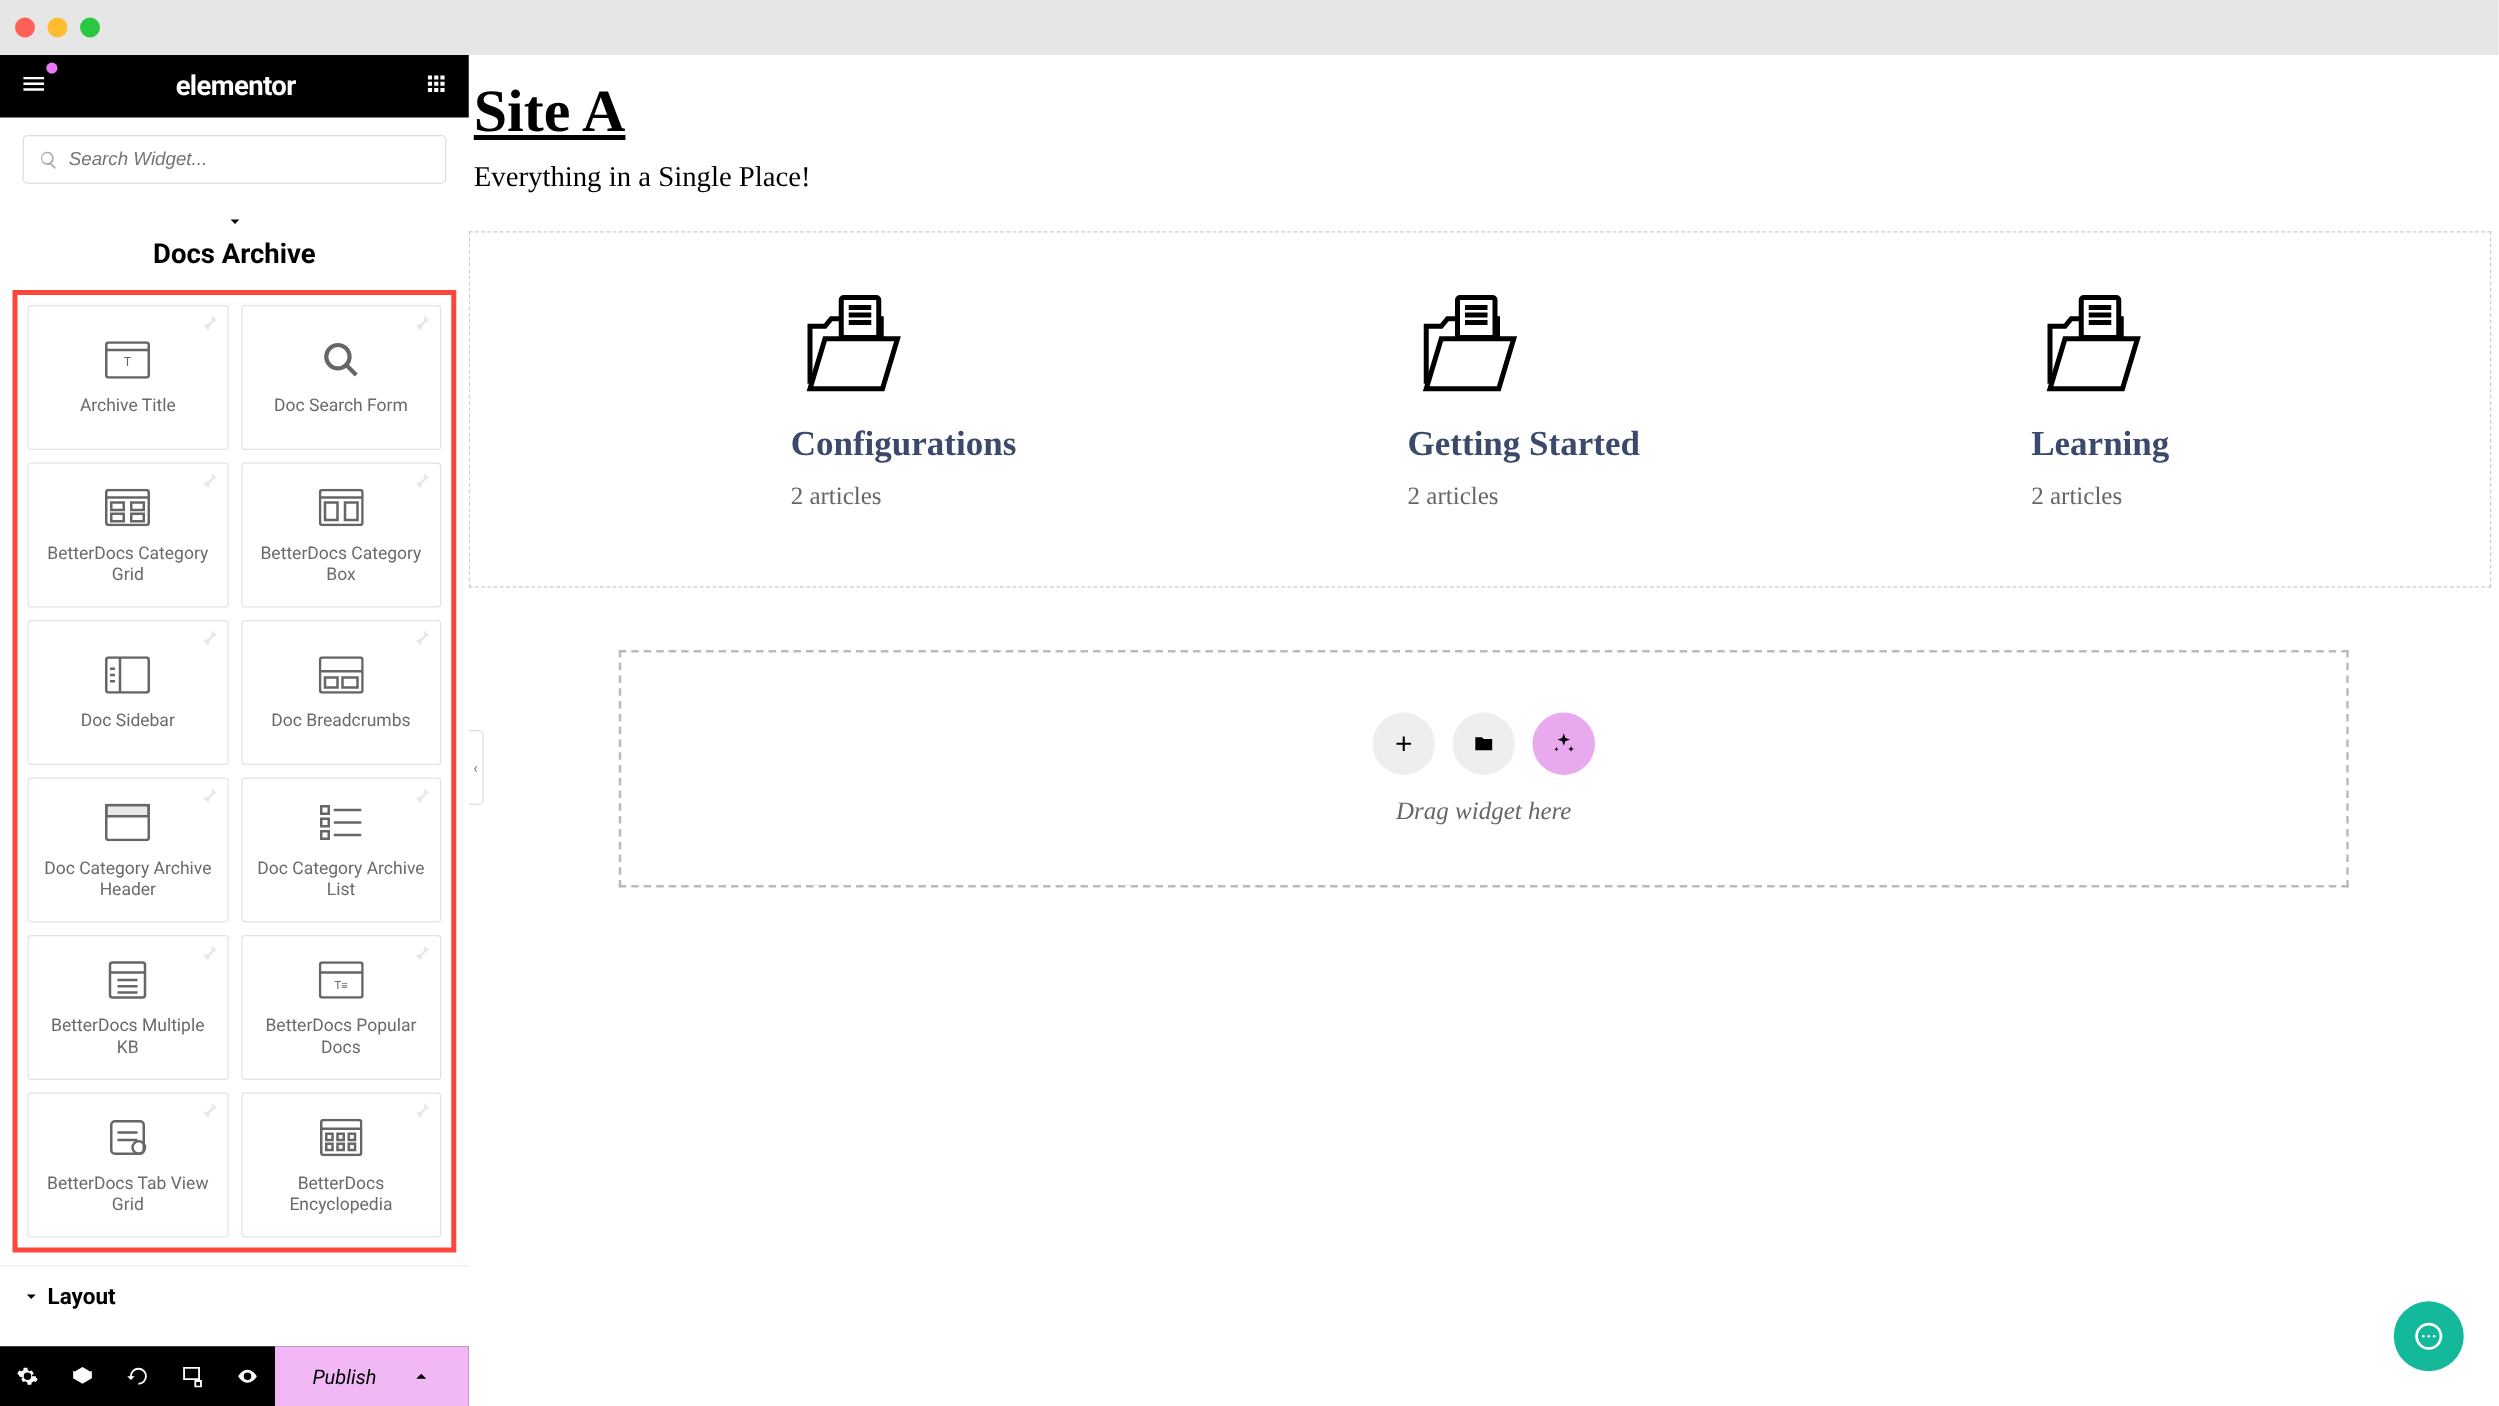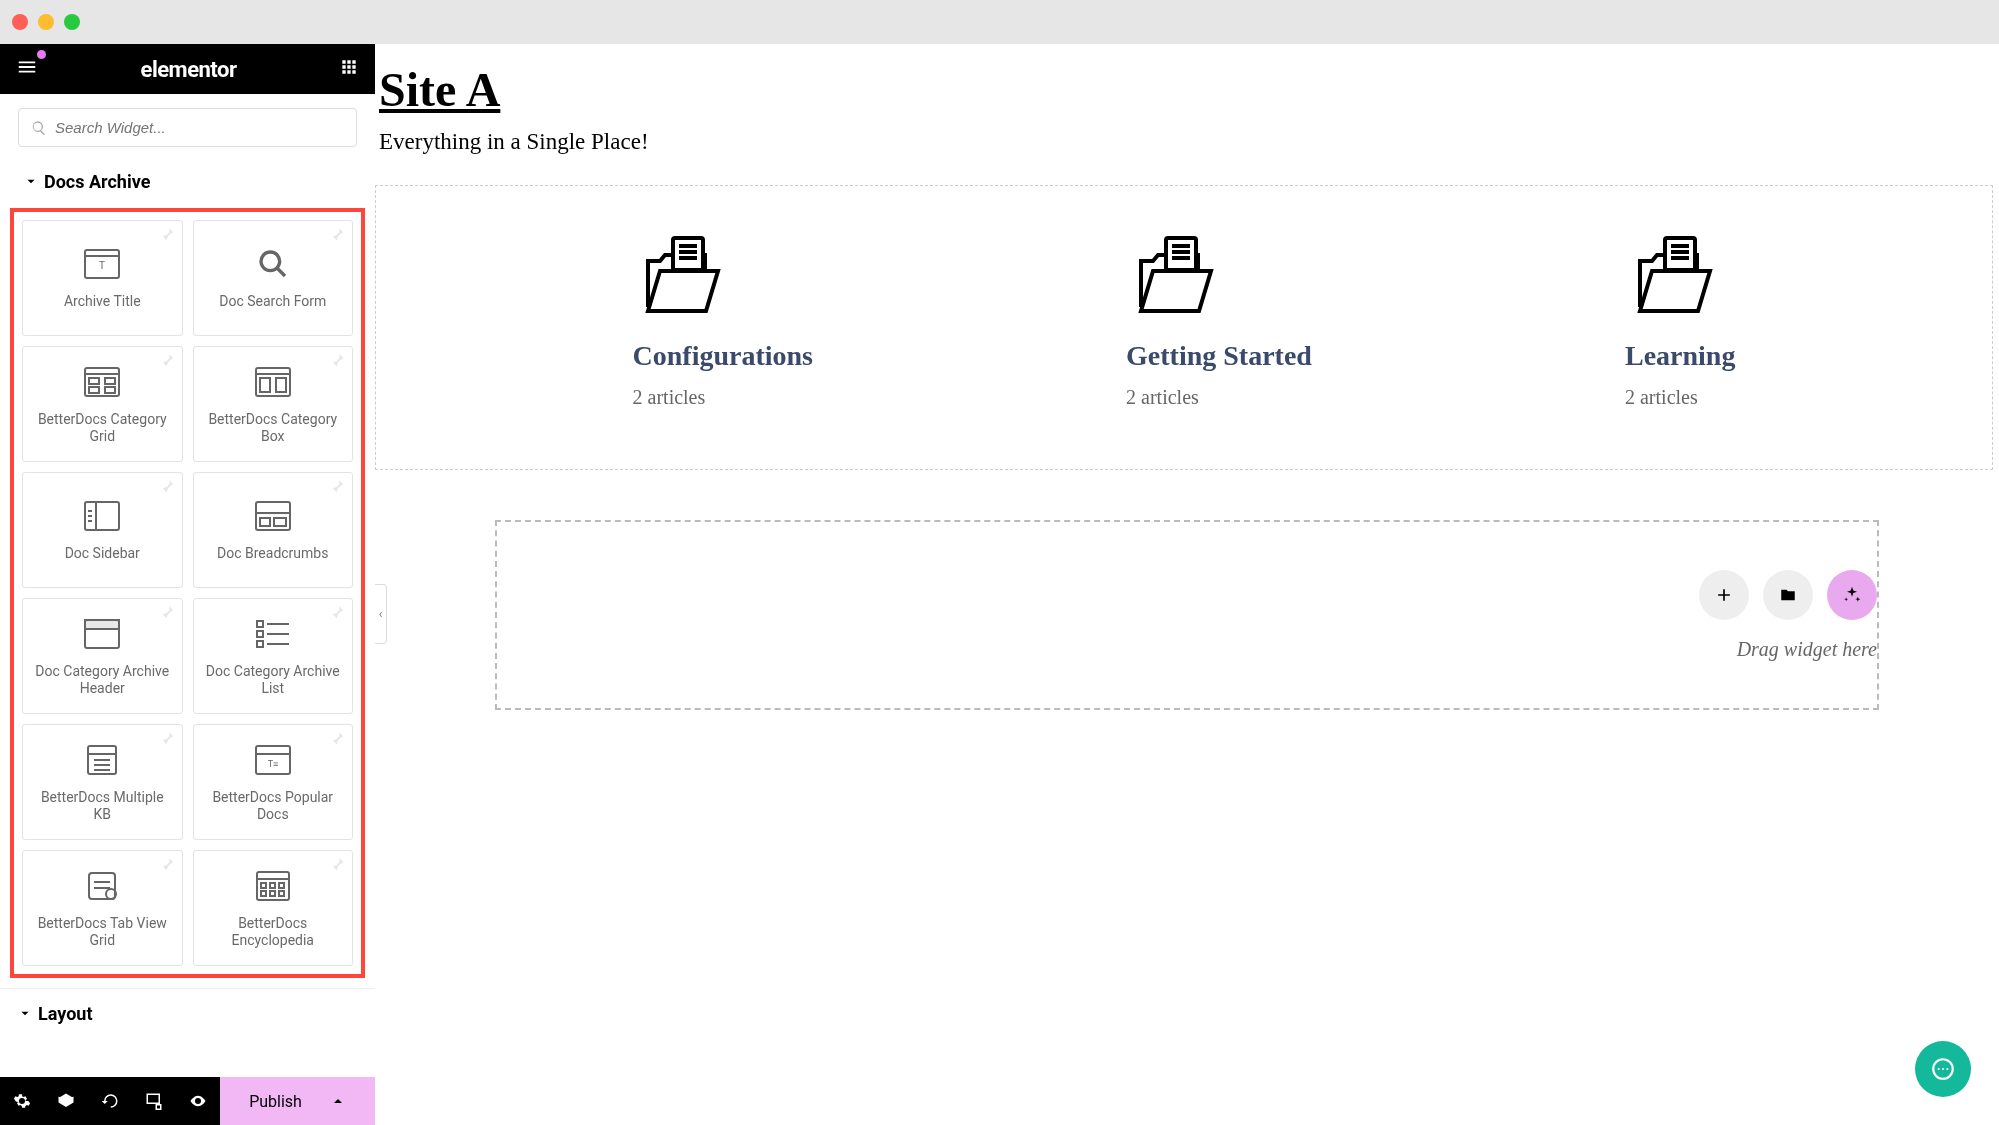--- a/index.html
+++ b/index.html
@@ -97,23 +97,24 @@
       width: 100%;
       margin-left: 8px;
     }
     .search-box svg { flex-shrink: 0; }
 
     .section-title {
       display: flex;
       align-items: center;
       padding: 10px 24px;
       font-weight: 700;
-      font-size: 18px;
+      font-size: 22px;
       gap: 6px;
       cursor: pointer;
+      flex-direction: column;
     }
     .section-title svg { flex-shrink: 0; }
 
     .widgets-grid {
       margin: 6px 10px 10px 10px;
       border: 4px solid #ff463a;
       padding: 8px;
       display: grid;
       grid-template-columns: 1fr 1fr;
       gap: 10px;
@@ -178,20 +179,21 @@
     .publish-btn {
       flex: 1;
       background: #f1b8f5;
       color: #000;
       display: flex;
       align-items: center;
       justify-content: center;
       gap: 28px;
       font-size: 16px;
       cursor: pointer;
+      font-style: italic;
     }
 
     .collapse-handle {
       position: absolute;
       right: -12px;
       top: 540px;
       width: 12px;
       height: 60px;
       background: #fff;
       border: 1px solid #ddd;
@@ -250,21 +252,21 @@
       font-size: 20px;
       color: #666;
     }
 
     .dropzone {
       border: 2px dashed #bbb;
       margin: 0 120px 60px 120px;
       height: 190px;
       display: flex;
       flex-direction: column;
-      align-items: flex-end;
+      align-items: center;
       justify-content: center;
       gap: 18px;
     }
     .drop-controls { display: flex; gap: 14px; }
     .circle-btn {
       width: 50px; height: 50px;
       border-radius: 50%;
       background: #eee;
       display: flex;
       align-items: center;

